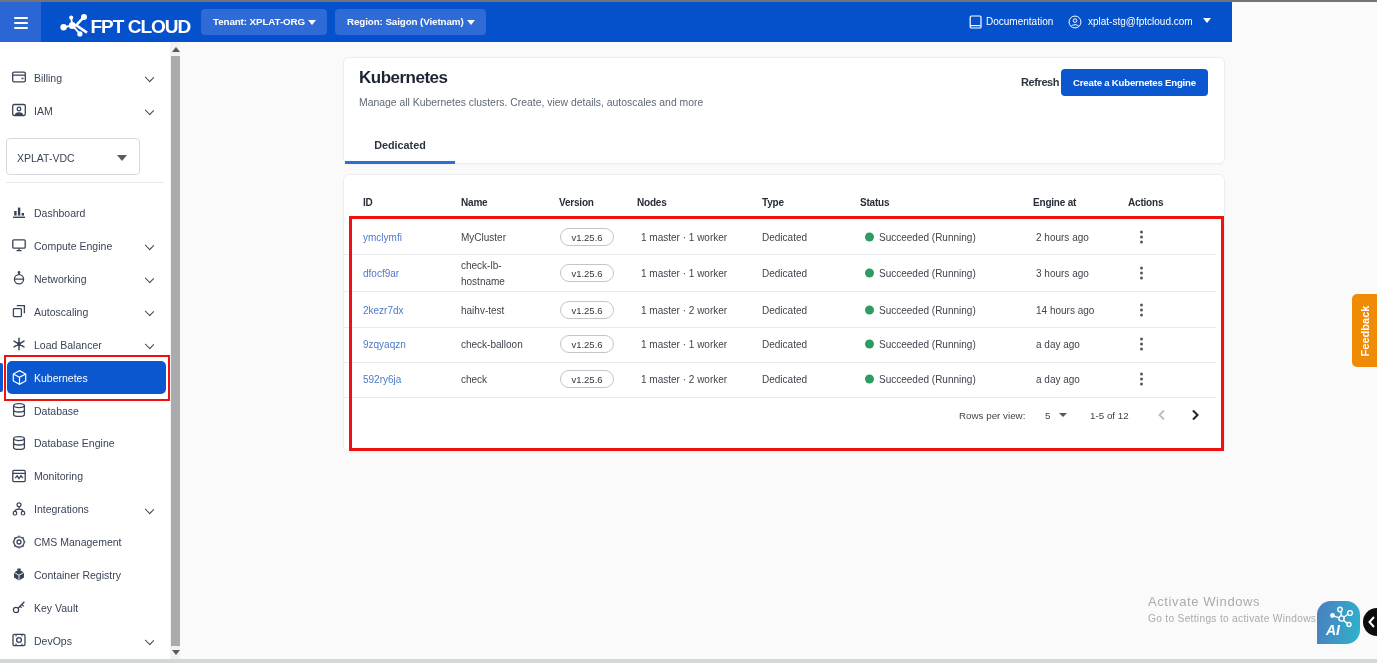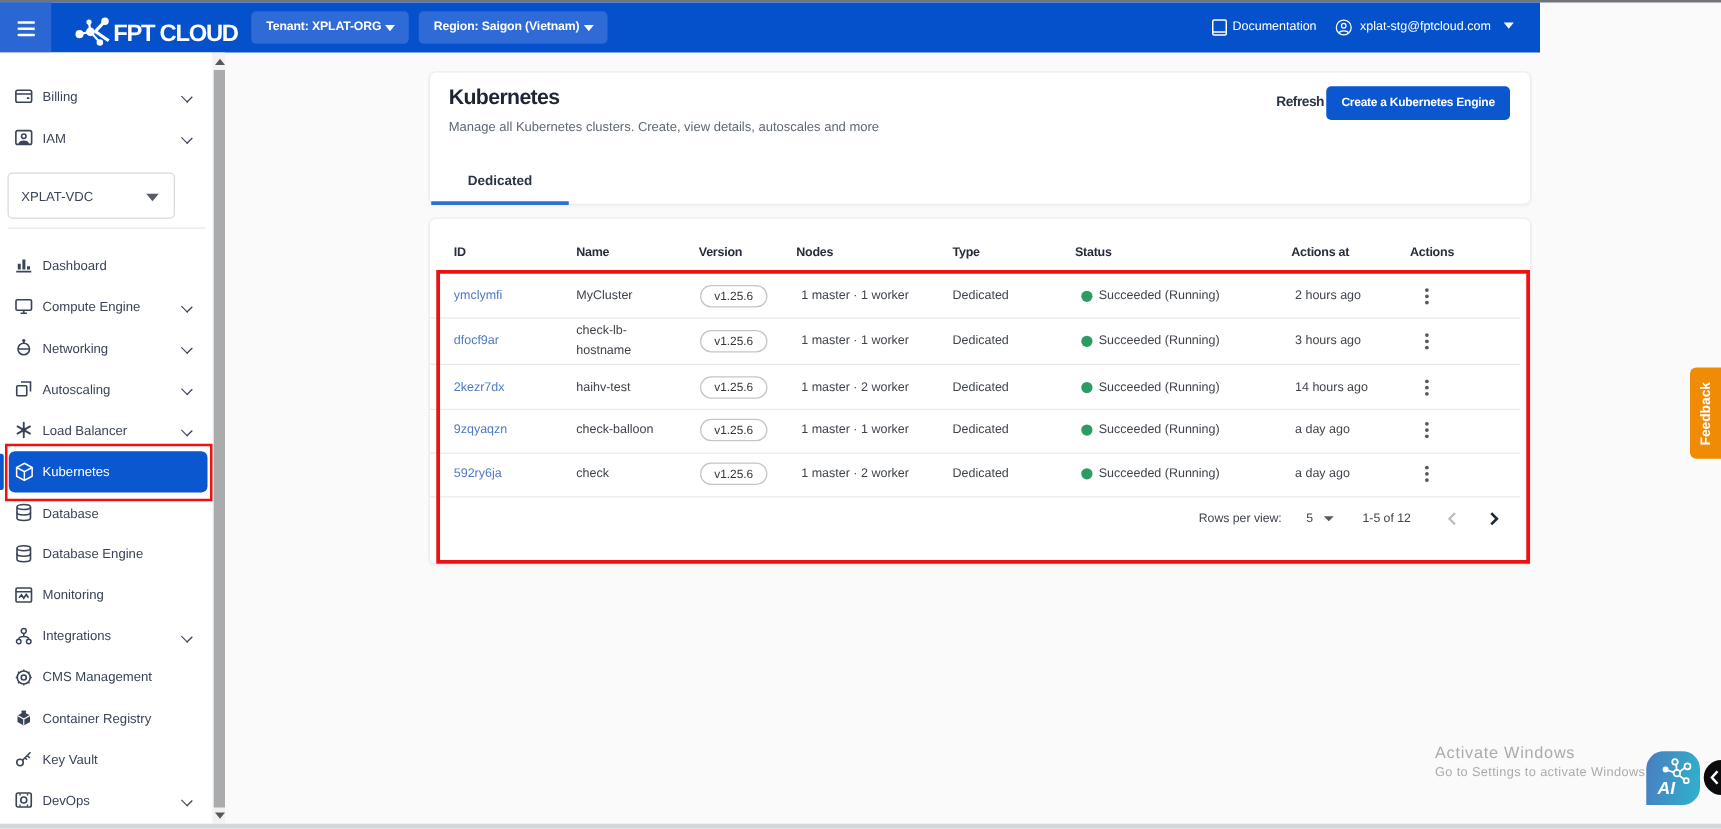--- a/index.html
+++ b/index.html
@@ -287,21 +287,21 @@
   <div class="tab" style="left:459px; color:#868d96;margin-top:35px;">Managed</div>
   <div id="tabline"></div>
 
   <div class="card" style="left:343px; top:174px; width:882px; height:278px;"></div>
   <div class="th" style="left:363px">ID</div>
   <div class="th" style="left:461px">Name</div>
   <div class="th" style="left:559px">Version</div>
   <div class="th" style="left:637px">Nodes</div>
   <div class="th" style="left:762px">Type</div>
   <div class="th" style="left:860px">Status</div>
-  <div class="th" style="left:1033px">Actions at</div>
+  <div class="th" style="left:1033px">Engine at</div>
   <div class="th" style="left:1128px">Actions</div>
 
   <div class="td link" style="left:363px; top:237px">ymclymfi</div>
   <div class="td" style="left:461px; top:237px">MyCluster</div>
   <div class="pill" style="left:560px; top:237px">v1.25.6</div>
   <div class="td" style="left:641px; top:237px">1 master · 1 worker</div>
   <div class="td" style="left:762px; top:237px">Dedicated</div>
   <div class="dot" style="left:865px; top:237px"></div>
   <div class="td" style="left:879px; top:237px">Succeeded (Running)</div>
   <div class="td" style="left:1036px; top:237px">2 hours ago</div>

